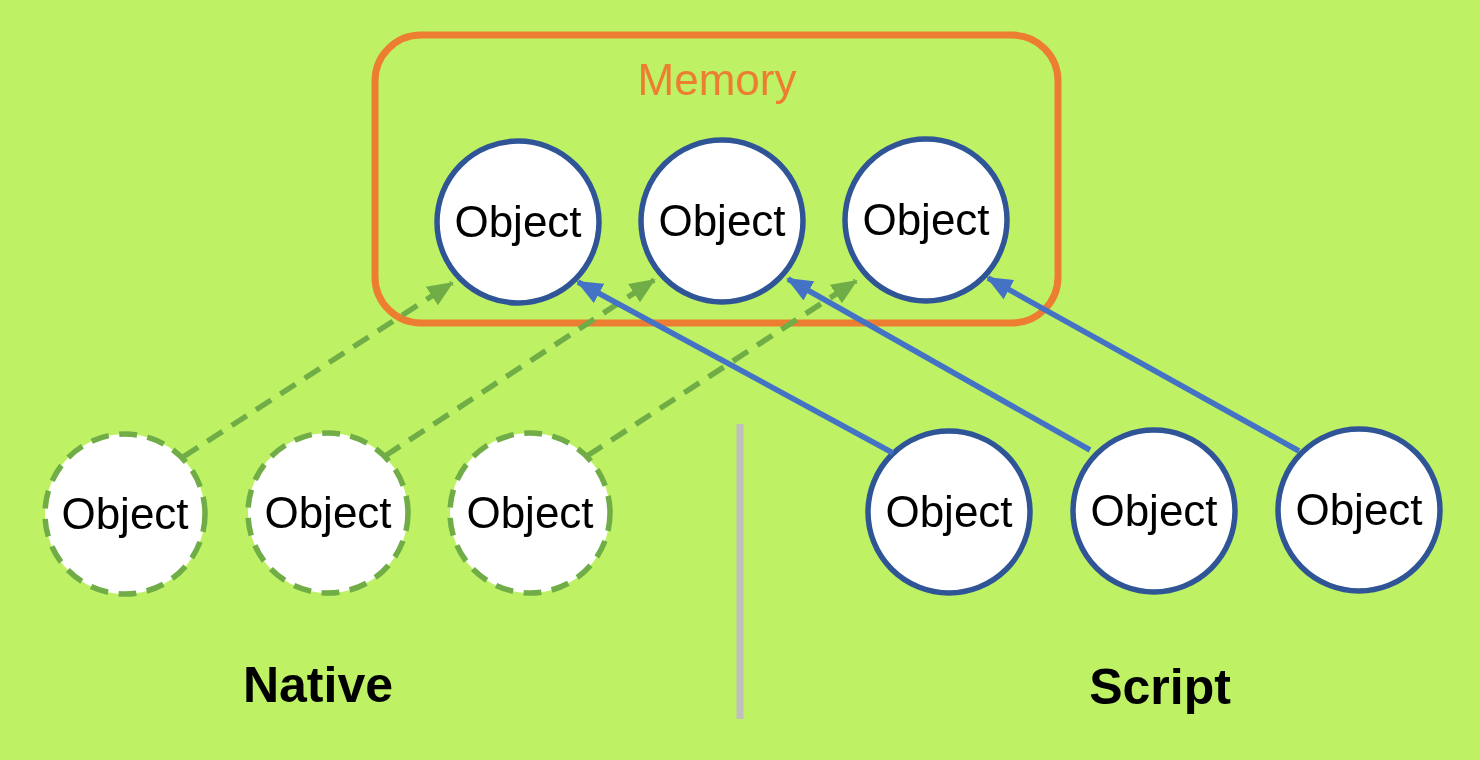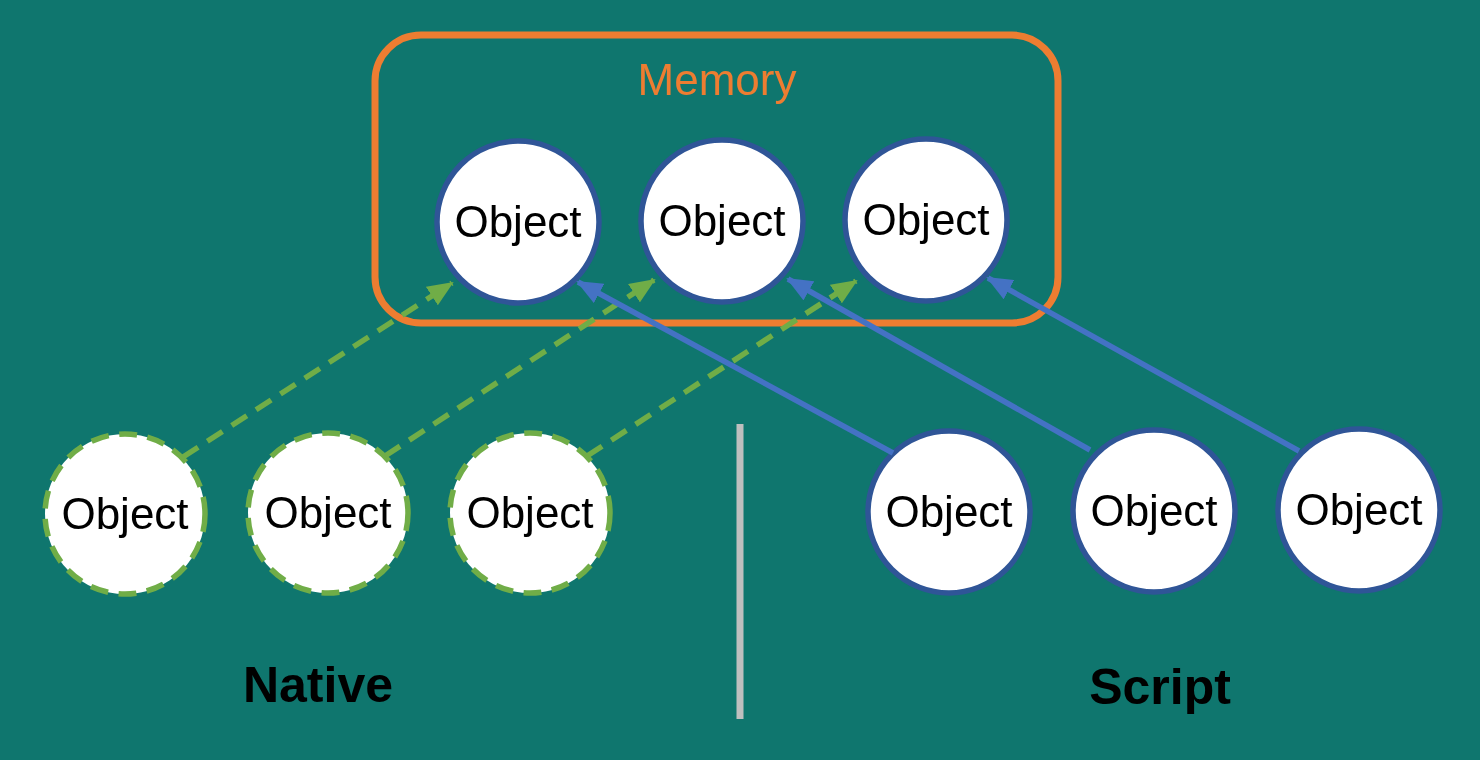--- a/index.html
+++ b/index.html
@@ -8,21 +8,21 @@
     background: #FFFFFF;
     width: 1480px;
     height: 760px;
     overflow: hidden;
     font-family: "Liberation Sans", sans-serif;
   }
   .stage {
     position: relative;
     width: 1480px;
     height: 760px;
-    background: #0f766e;
+    background: #bef264;
   }
   svg { display: block; }
   .memory-box {
     fill: none;
     stroke-width: 7;
   }
   .memory-label {
     font-size: 44px;
     font-weight: 400;
     text-anchor: middle;

